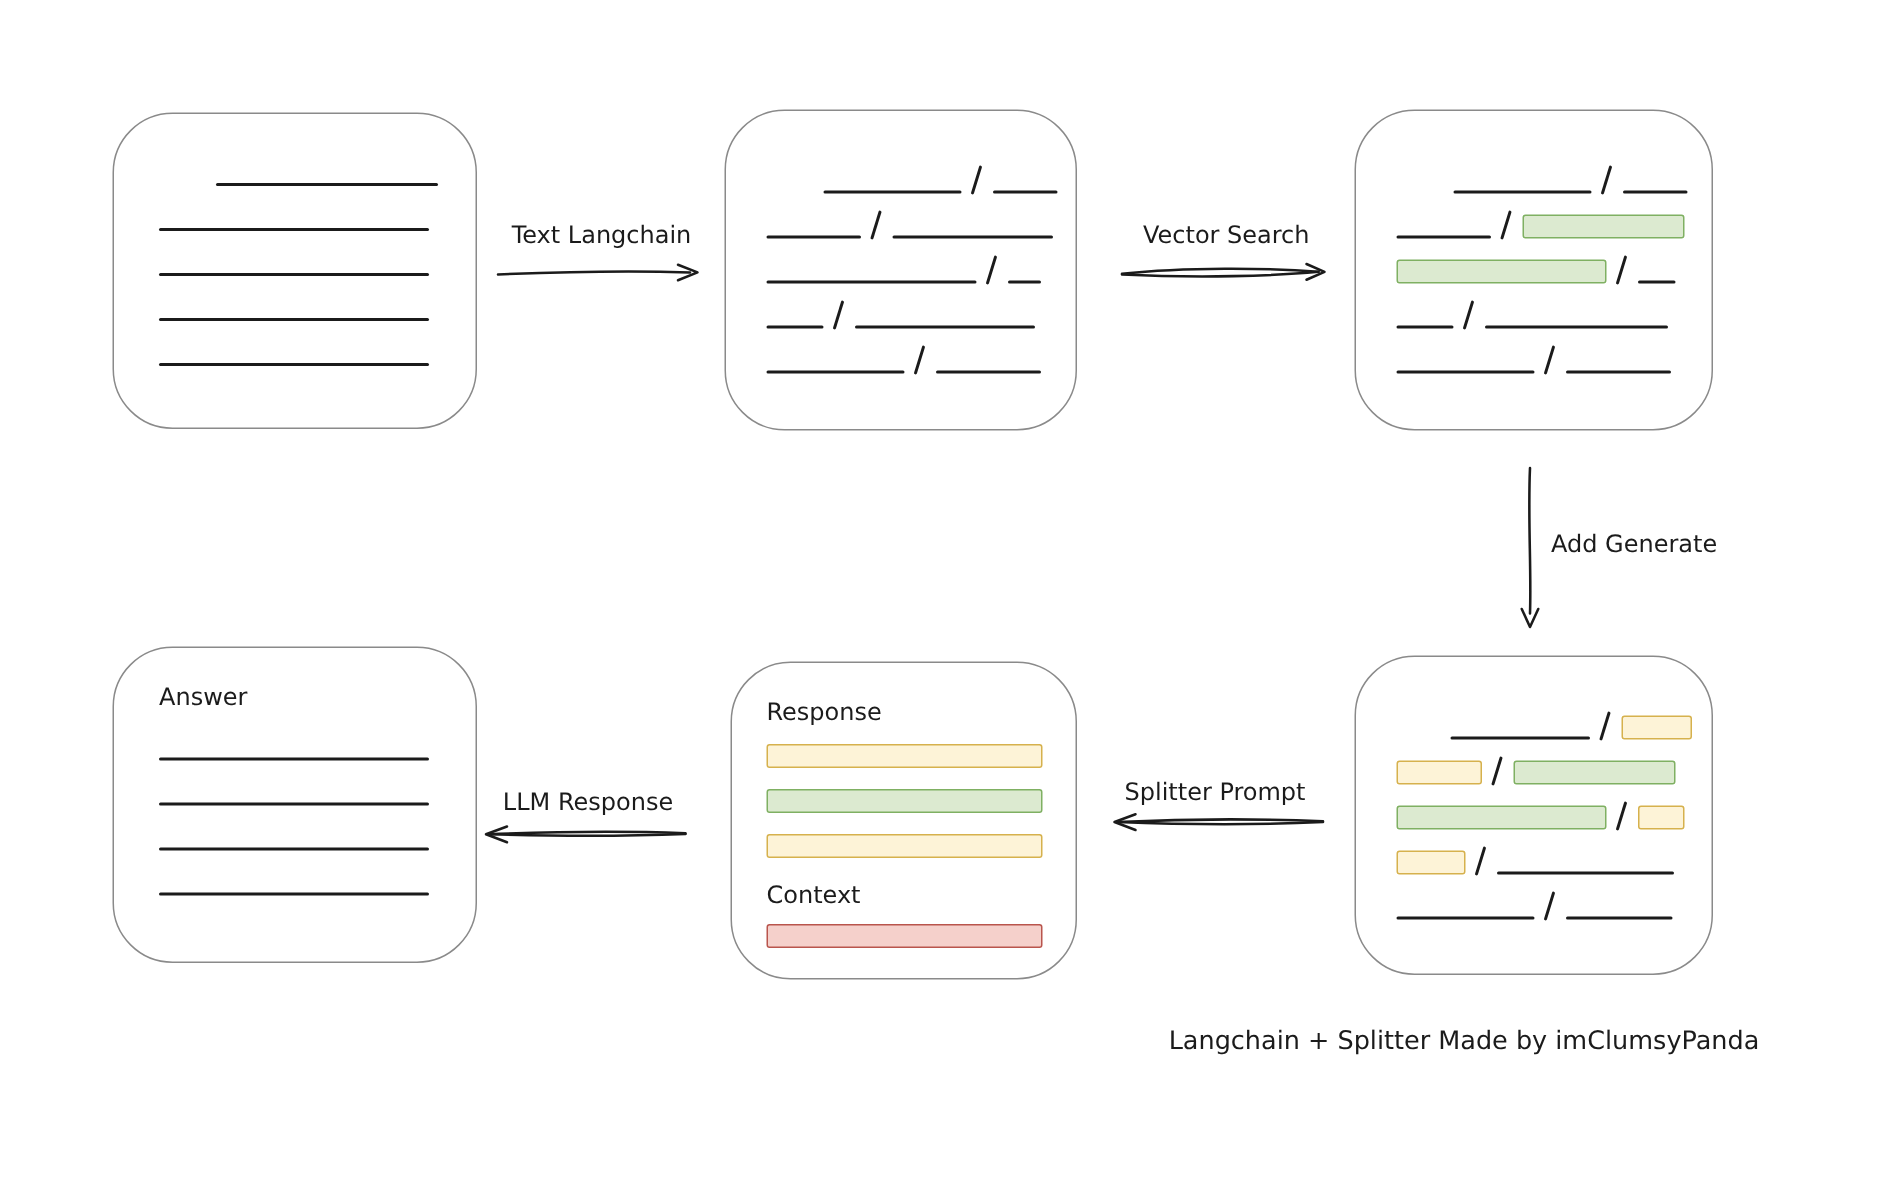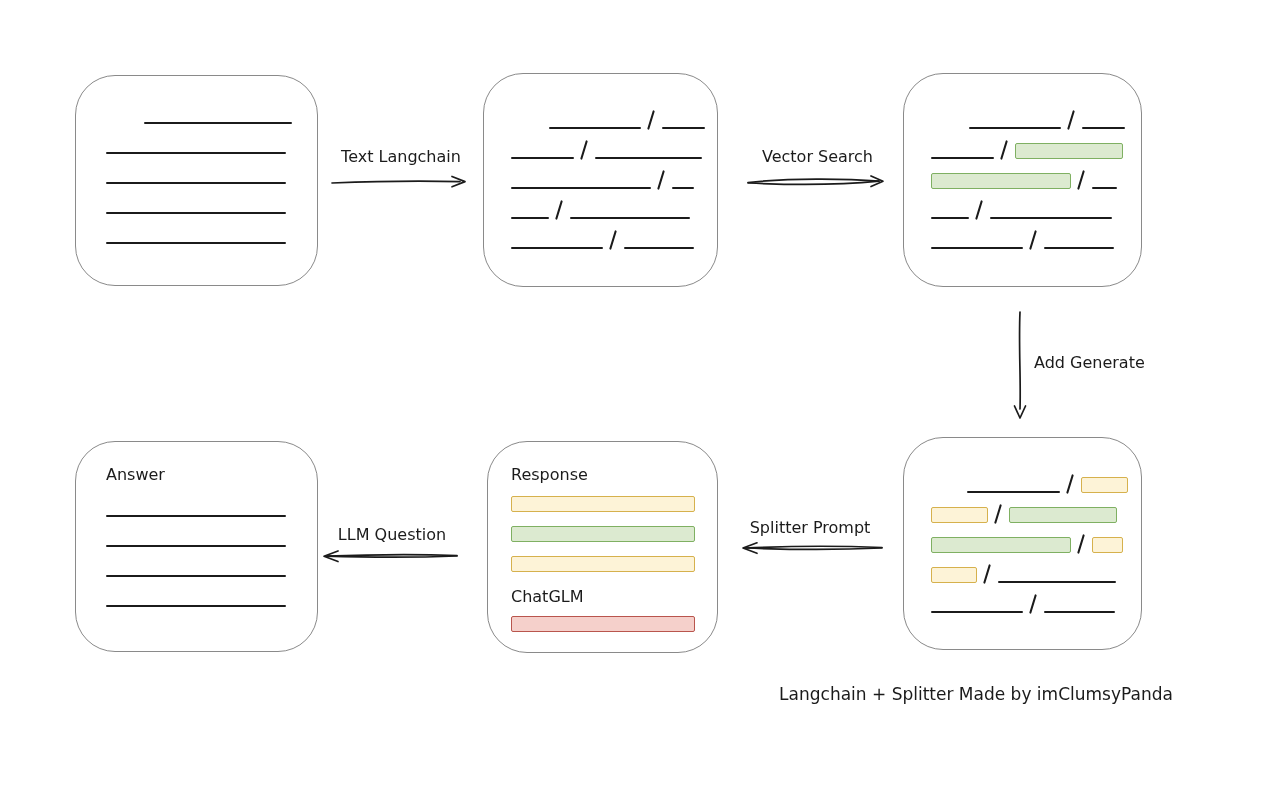--- a/index.html
+++ b/index.html
@@ -170,28 +170,28 @@
   </div>
 
   <div class="box" style="left:487px;top:441px;width:231px;height:212px;">
     <div style="padding:22px 0 0 23px;">
       <div class="box-heading">Response</div>
       <div class="bars">
           <div class="bar bar-yellow"></div>
           <div class="bar bar-green"></div>
           <div class="bar bar-yellow"></div>
         </div>
-      <div class="box-heading" style="margin-top:14px;">ChatGLM</div>
+      <div class="box-heading" style="margin-top:14px;">Context</div>
       <div class="bars" style="margin-top:8px;">
           <div class="bar bar-red"></div>
         </div>
     </div>
   </div>
 
-  <div class="box" style="left:75px;top:441px;width:243px;height:211px;">
+  <div class="box" style="left:75px;top:431px;width:243px;height:211px;">
     <div style="padding:22px 0 0 30px;">
       <div class="box-heading">Answer</div>
       <div class="rows" style="margin-top:14px;">
           <div class="row">
             <span class="seg seg-line" style="width: 180px;"></span>
           </div>
           <div class="row">
             <span class="seg seg-line" style="width: 180px;"></span>
           </div>
           <div class="row">
@@ -231,21 +231,21 @@
 
   <div class="arrow-label" style="left:735px;top:518px;width:150px;">Splitter Prompt</div>
   <div class="arrow" style="left:733px;top:539px;">
     <svg width="152" height="20" viewBox="0 0 152 20">
       <path d="M149,8.5 C100,6.5 45,7.5 12,9"></path>
       <path d="M149,9 C95,11.5 50,10.5 12,9"></path>
       <polyline points="24,3.8 10,9 24,14.3"></polyline>
     </svg>
   </div>
 
-  <div class="arrow-label" style="left:328px;top:525px;width:128px;">LLM Question</div>
+  <div class="arrow-label" style="left:328px;top:525px;width:128px;">LLM Response</div>
   <div class="arrow" style="left:316px;top:547px;">
     <svg width="144" height="20" viewBox="0 0 144 20">
       <path d="M141,8.5 C95,6.8 40,8 10,9.2"></path>
       <path d="M141,9 C90,11 45,10.2 10,9.2"></path>
       <polyline points="22,4 8,9.2 22,14.5"></polyline>
     </svg>
   </div>
 
   <div class="caption" style="left:760px;top:684px;width:432px;">Langchain + Splitter Made by imClumsyPanda</div>
 

